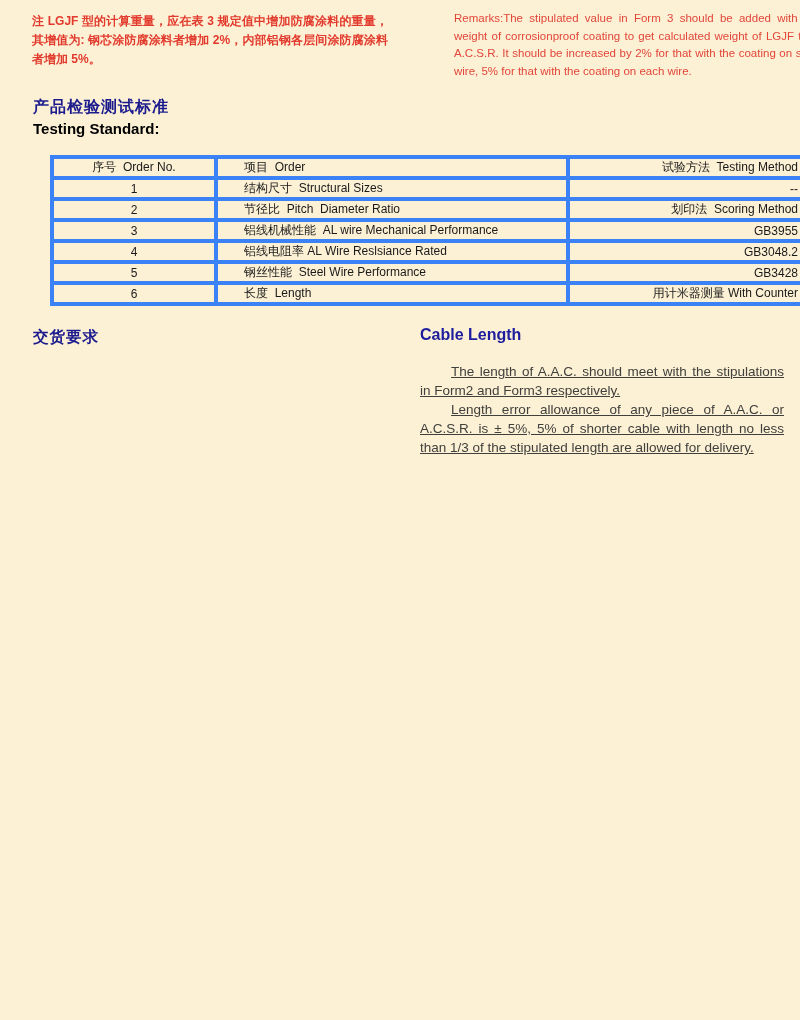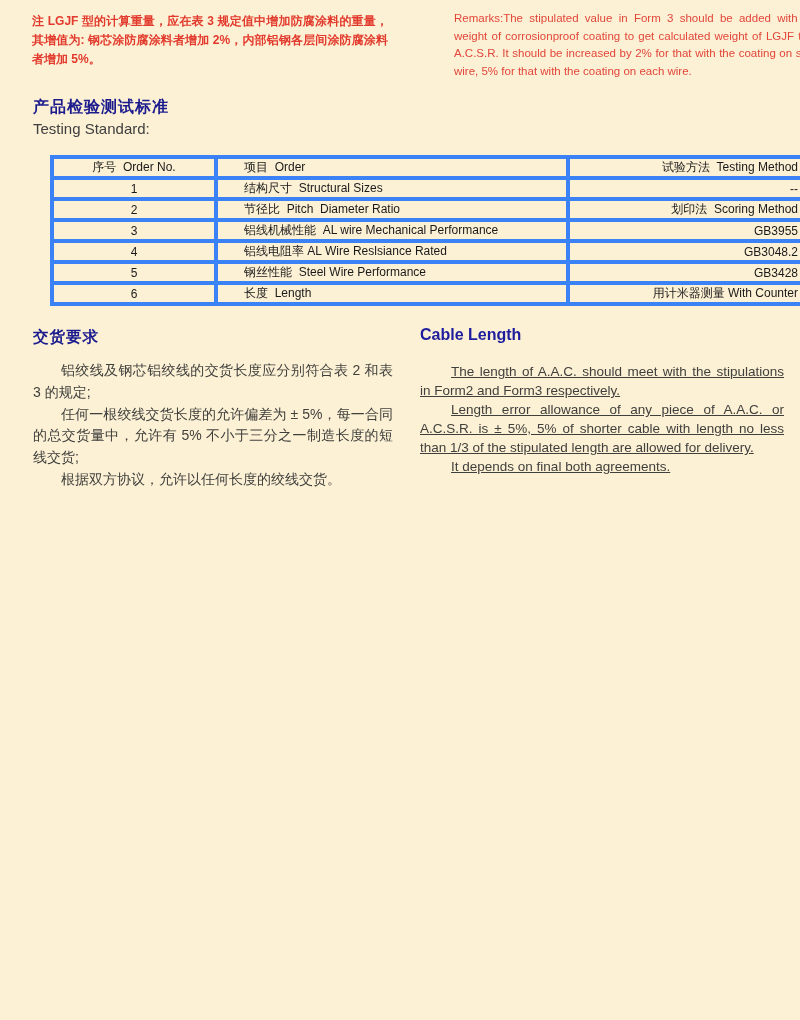--- a/index.html
+++ b/index.html
@@ -41,23 +41,23 @@
     position: absolute;
     left: 33px; top: 97px;
     color: #1B1B8E;
     font-size: 16px;
     font-weight: bold;
     letter-spacing: 1px;
   }
   .title-en {
     position: absolute;
     left: 33px; top: 120px;
-    color: #404040;
+    color: #000000;
     font-size: 15px;
-    font-weight: normal;
+    font-weight: bold;
   }
 
   
   table.spec {
     position: absolute;
     left: 50px; top: 155px;
     width: 708px;
     border-collapse: collapse;
     table-layout: fixed;
     font-size: 12px;
@@ -167,27 +167,21 @@
         <tr>
           <td>6</td>
           <td>长度  Length</td>
           <td>用计米器测量 With Counter</td>
         </tr>
       </tbody>
   </table>
 
   <div class="delivery-title">交货要求</div>
 
-  <div class="delivery-body">
-      <p>铝绞线及钢芯铝绞线的交货长度应分别符合表 2 和表 3 的规定;</p>
-      <p>任何一根绞线交货长度的允许偏差为 ± 5%，每一合同的总交货量中，允许有 5% 不小于三分之一制造长度的短线交货;</p>
-      <p>根据双方协议，允许以任何长度的绞线交货。</p>
-    </div>
 
   <div class="cable-title">Cable Length</div>
 
   <div class="cable-body">
       <p>The length of A.A.C.  should meet with the stipulations in Form2 and Form3 respectively.</p>
       <p>Length error allowance of any piece of A.A.C. or A.C.S.R. is ± 5%, 5% of shorter cable with length no less than 1/3 of the stipulated length are allowed for delivery.</p>
-      <p>It depends on final both agreements.</p>
     </div>
 
 </div>
 
 </body></html>

